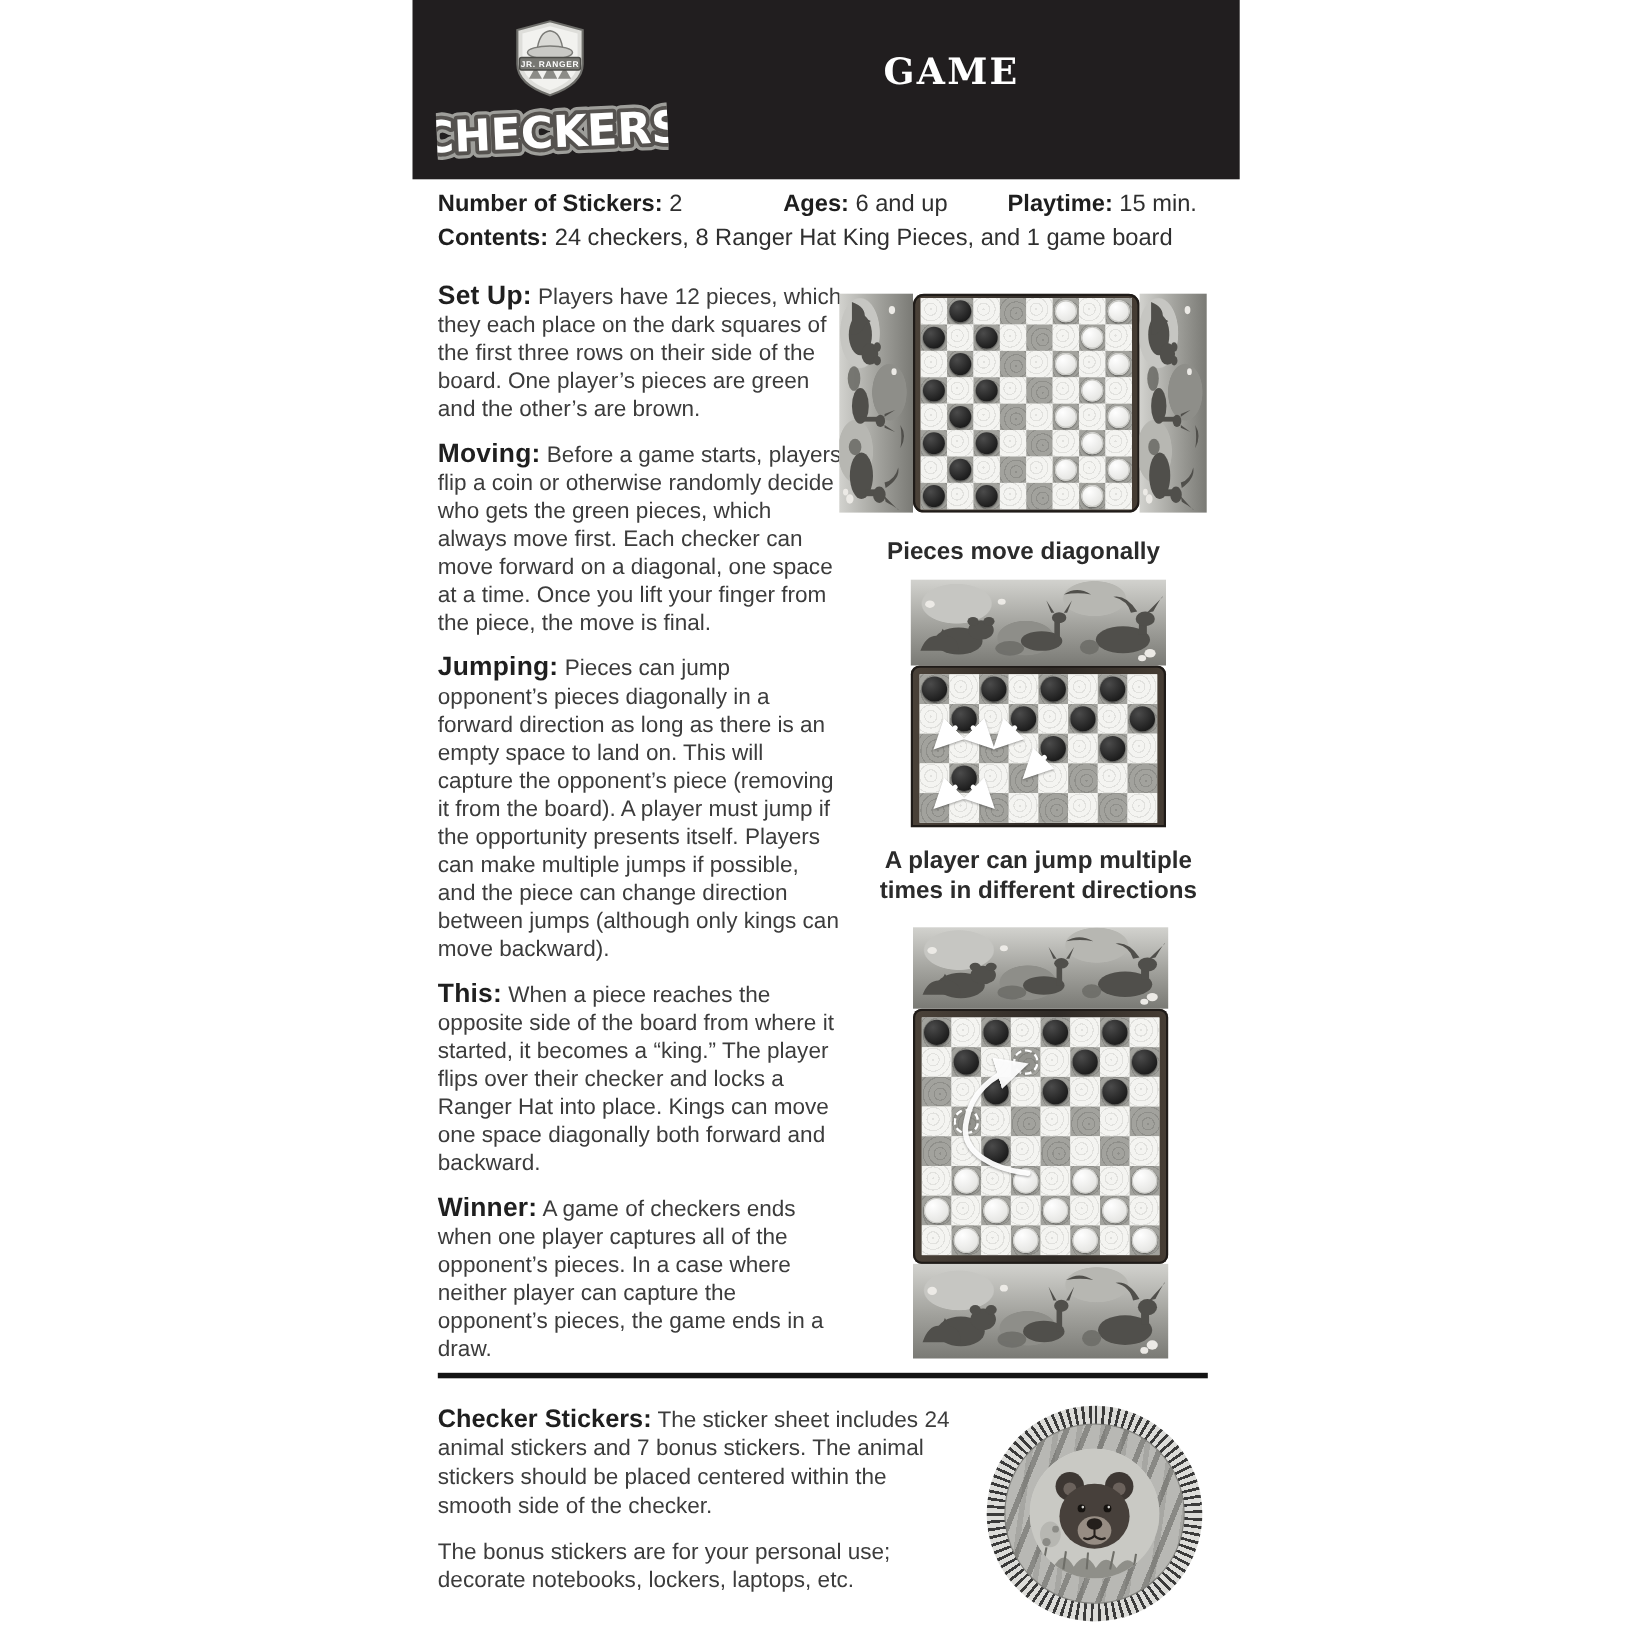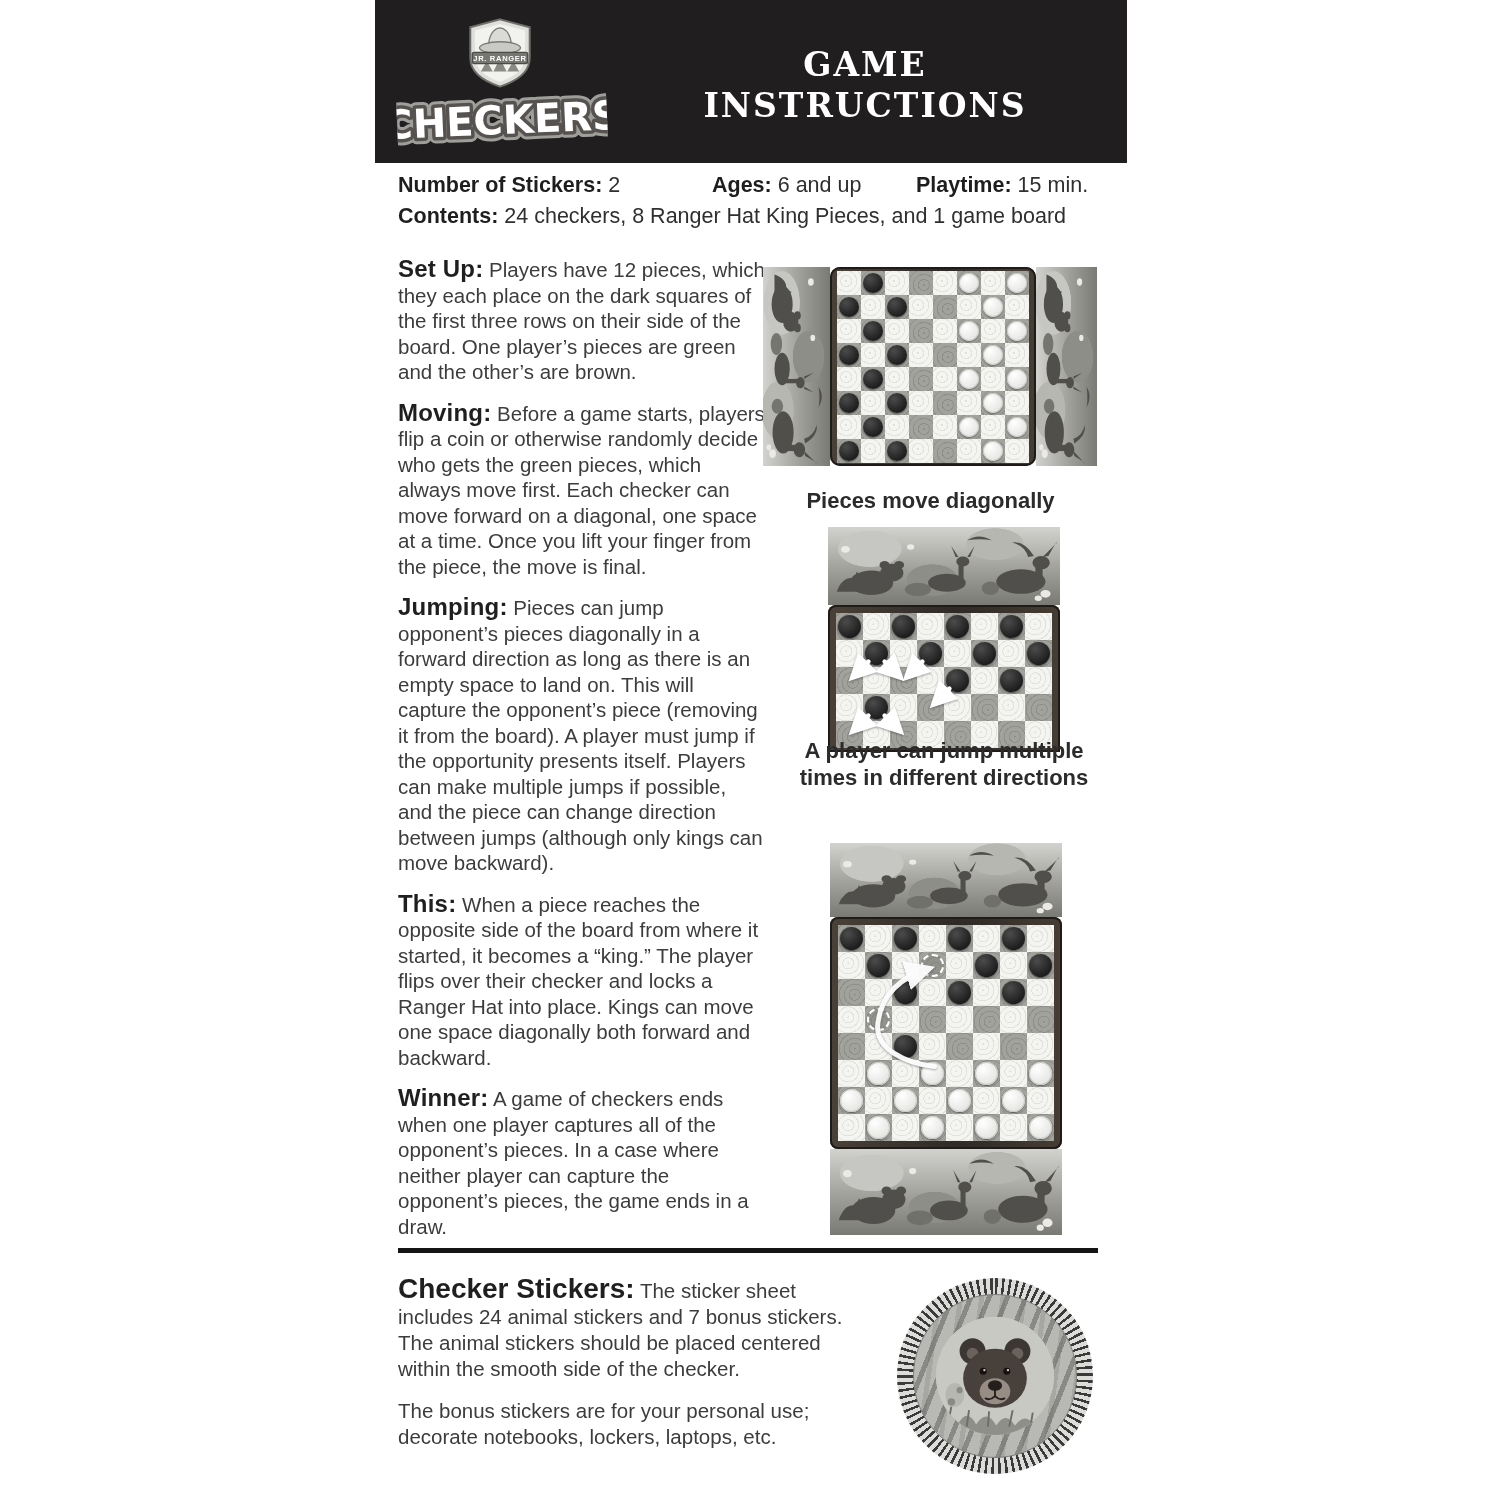--- a/index.html
+++ b/index.html
@@ -20,21 +20,21 @@
   .sec{font-size:20.5px;line-height:25.5px;margin:0 0 15px 0;color:#3c3c3c;}
   .sec .lbl{font-weight:bold;font-size:24px;color:#1f1f1f;letter-spacing:.2px;}
   
   .fig{position:absolute;}
   .fig1{left:763px;top:267px;width:335px;height:199px;display:flex;}
   .fig2{left:828px;top:527px;width:232px;}
   .fig3{left:830px;top:843px;width:232px;}
   .caption{position:absolute;text-align:center;font-weight:bold;font-size:22px;
            line-height:27px;color:#2b2b2b;}
   .cap1{left:763px;top:487px;width:335px;}
-  .cap2{left:768px;top:737px;width:352px;}
+  .cap2{left:768px;top:768px;width:352px;}
   .wildlife{position:relative;overflow:hidden;
      background:
        radial-gradient(60px 34px at 18% 28%,#c6c6c2 0 52%,transparent 54%),
        radial-gradient(54px 30px at 72% 22%,#b7b7b2 0 52%,transparent 54%),
        radial-gradient(46px 28px at 45% 68%,#8e8e89 0 55%,transparent 57%),
        linear-gradient(180deg,#d2d2ce,#a0a09b 55%,#7a7a75);}
   .wildlife.v{background:
        radial-gradient(34px 60px at 28% 18%,#c6c6c2 0 52%,transparent 54%),
        radial-gradient(30px 54px at 22% 72%,#b7b7b2 0 52%,transparent 54%),
        radial-gradient(28px 46px at 68% 45%,#8e8e89 0 55%,transparent 57%),
@@ -55,21 +55,21 @@
   .piece.white{background:radial-gradient(circle at 35% 30%,#ffffff,#e3e3e0 78%);
                box-shadow:0 1px 2px rgba(0,0,0,.4), inset 0 0 0 1px #c9c9c5;}
   .dashedspot{position:absolute;border-radius:50%;border:2px dashed #fff;
               background:rgba(120,120,116,.38);box-sizing:border-box;}
   .overlay{position:absolute;inset:0;width:100%;height:100%;
            filter:drop-shadow(0 1px 1px rgba(0,0,0,.35));}
   
   .divider{position:absolute;left:398px;top:1248px;width:700px;height:5px;background:#141414;}
   .stickers{position:absolute;left:398px;top:1276px;width:474px;}
   .stickers p{font-size:20.5px;line-height:26px;margin:0 0 16px 0;color:#3c3c3c;}
-  .stickers .lbl{font-weight:bold;font-size:28px;color:#1f1f1f;}
+  .stickers .lbl{font-weight:bold;font-size:23px;color:#1f1f1f;}
   .copyright{font-weight:bold;font-size:21px;color:#161616;margin-top:4px;}
   .checker-sticker{position:absolute;left:897px;top:1278px;width:196px;height:196px;border-radius:50%;
      background:repeating-conic-gradient(#3a3a3a 0 1.6deg,#dcdcd9 1.6deg 4.2deg);
      display:grid;place-items:center;}
   .checker-wood{width:162px;height:162px;border-radius:50%;border:1px solid #7e7e7a;
      background:
        repeating-linear-gradient(112deg,rgba(98,98,94,.55) 0 5px,rgba(0,0,0,0) 5px 17px),
        repeating-linear-gradient(98deg,rgba(140,140,136,.4) 2px 7px,rgba(0,0,0,0) 7px 23px),
        #b8b8b4;
      display:grid;place-items:center;}
@@ -92,21 +92,20 @@
       <rect x="8" y="53" width="84" height="17" rx="3" fill="#777772" stroke="#4b4b47" stroke-width="2"></rect>
       <text x="50" y="66" text-anchor="middle" font-family="Liberation Sans, sans-serif" font-size="11.5" font-weight="bold" fill="#ffffff" letter-spacing="1">JR. RANGER</text>
     </svg>
     <svg class="checkers-logo" viewBox="0 0 210 66">
       <text x="105" y="48" text-anchor="middle" font-family="DejaVu Sans, sans-serif" font-size="40" font-weight="bold" fill="none" stroke="#9e9e9a" stroke-width="13" stroke-linejoin="round">CHECKERS</text>
       <text x="105" y="48" text-anchor="middle" font-family="DejaVu Sans, sans-serif" font-size="40" font-weight="bold" fill="none" stroke="#55524f" stroke-width="7" stroke-linejoin="round">CHECKERS</text>
       <text x="105" y="48" text-anchor="middle" font-family="DejaVu Sans, sans-serif" font-size="40" font-weight="bold" fill="#ffffff">CHECKERS</text>
     </svg>
     <div class="gi-title">
       <span>GAME</span><br>
-      <span>INSTRUCTIONS</span>
     </div>
   </div>
 
   <div class="info" style="left:398px;top:173px;">
     <span class="b">Number of Stickers:</span>
     <span>2</span>
   </div>
   <div class="info" style="left:712px;top:173px;">
     <span class="b">Ages:</span>
     <span>6 and up</span>

